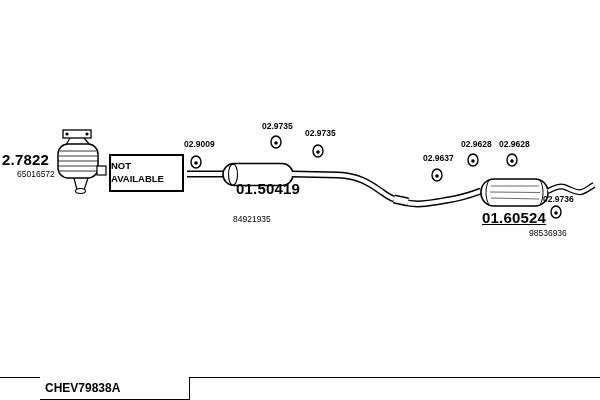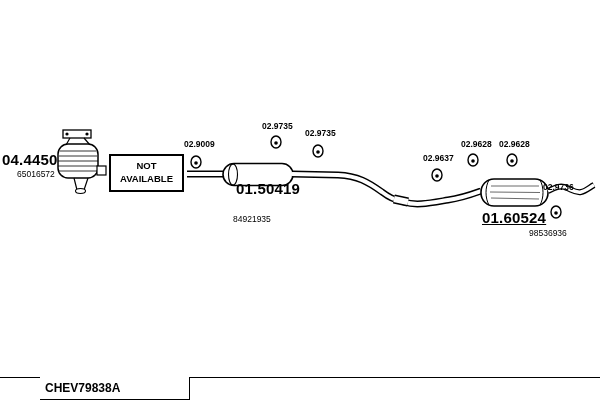--- a/index.html
+++ b/index.html
@@ -8,21 +8,21 @@
     font-family:"Liberation Sans", sans-serif;color:#000;overflow:hidden;
   }
   .stage svg{position:absolute;left:0;top:0;}
   .lbl{position:absolute;white-space:nowrap;}
   .code{font-size:15px;font-weight:bold;letter-spacing:0.2px;}
   .part{font-size:8.5px;font-weight:normal;}
   .hcode{font-size:8.5px;font-weight:bold;}
   .na-box{
     position:absolute;left:109px;top:154px;width:75px;height:38px;
     border:2px solid #000;box-sizing:border-box;background:#fff;
-    display:flex;flex-direction:column;align-items:center;justify-content:center;
+    display:flex;flex-direction:column;align-items:flex-start;justify-content:center;
     font-size:9.5px;font-weight:bold;line-height:1.35;text-align:center;
   }
   .footer-line{
     position:absolute;left:0;top:377px;width:600px;height:0;
     border-top:1.5px solid #000;
   }
   .footer-cell{
     position:absolute;left:0;top:377px;width:150px;height:23px;
     border-right:1.5px solid #000;border-bottom:1.5px solid #000;
     box-sizing:border-box;display:flex;align-items:center;
@@ -114,36 +114,36 @@
       <ellipse cx="556" cy="212" rx="5" ry="6" fill="#fff" stroke="#000" stroke-width="1.4"></ellipse>
       <circle cx="556" cy="213" r="1.8" fill="#000"></circle>
     </g>
   </svg>
 
   <div class="na-box">
     <span>NOT</span>
     <span>AVAILABLE</span>
   </div>
 
-  <div class="lbl code" style="left:2px;top:151px;">04.4450</div>
+  <div class="lbl code" style="left:2px;top:151px;">2.7822</div>
   <div class="lbl part" style="left:17px;top:169px;">65016572</div>
 
 
   <div class="lbl code" style="left:212px;top:180px;margin-left:24px;">01.50419</div>
   <div class="lbl part" style="left:233px;top:214px;">84921935</div>
 
   <div class="lbl code" style="left:482px;top:209px;text-decoration:underline;">01.60524</div>
   <div class="lbl part" style="left:494px;top:228px;padding-left:35px;">98536936</div>
 
   <div class="lbl hcode" style="left:184px;top:139px;">02.9009</div>
   <div class="lbl hcode" style="left:262px;top:121px;">02.9735</div>
   <div class="lbl hcode" style="left:305px;top:128px;">02.9735</div>
   <div class="lbl hcode" style="left:423px;top:153px;">02.9637</div>
   <div class="lbl hcode" style="left:461px;top:139px;">02.9628</div>
   <div class="lbl hcode" style="left:499px;top:139px;">02.9628</div>
-  <div class="lbl hcode" style="left:543px;top:182px;">02.9736</div>
+  <div class="lbl hcode" style="left:543px;top:194px;">02.9736</div>
 
   <div class="footer-line"></div>
   <div class="footer-cell">
     <span>CHEV79838A</span>
   </div>
 
 </div>
 
 </body></html>

